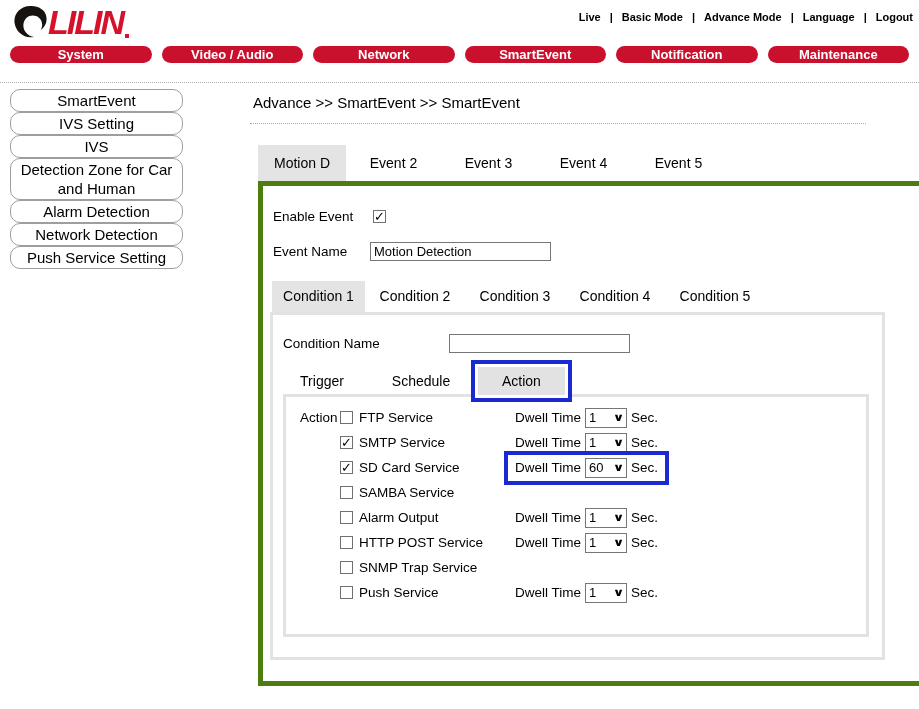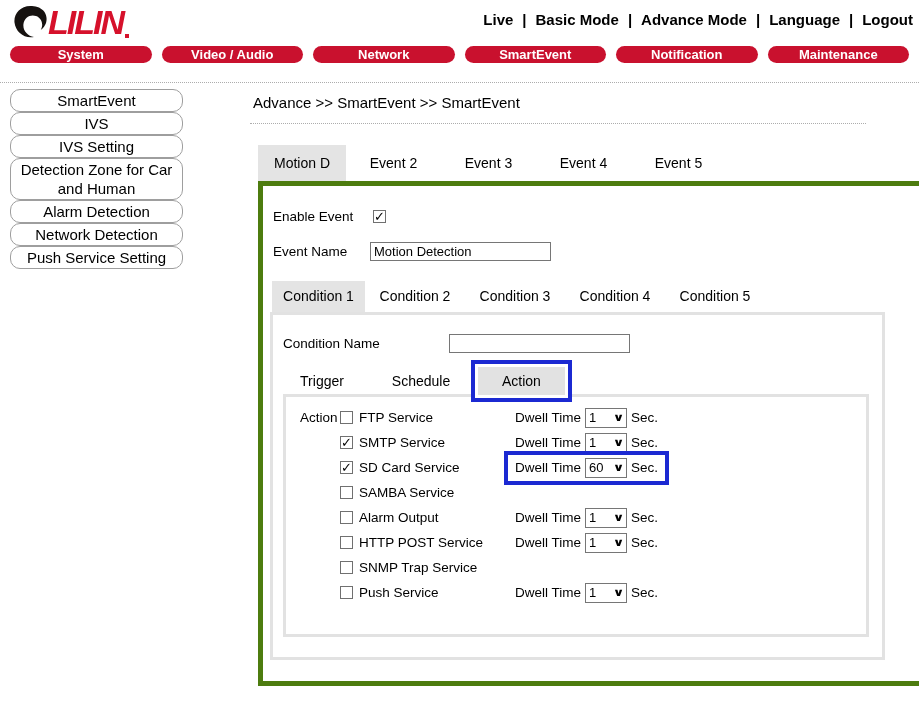--- a/index.html
+++ b/index.html
@@ -4,21 +4,21 @@
 <style>
   * { margin:0; padding:0; box-sizing:border-box; }
   body { background:#fff; font-family:"Liberation Sans","DejaVu Sans",sans-serif; color:#000; }
   #page { position:relative; width:919px; height:709px; background:#fff; overflow:hidden; }
 
   
   .logo { position:absolute; left:12px; top:2px; display:flex; align-items:flex-end; }
   .logo svg { display:block; margin-top:3px; }
   .logo-text { font-size:34px; font-weight:bold; font-style:italic; color:#D6112B; letter-spacing:-2px; line-height:38px; }
   .tm-dot { display:inline-block; width:4px; height:4px; background:#D6112B; margin-left:2px; margin-bottom:3px; }
-  .top-links { position:absolute; right:6px; top:11px; display:flex; align-items:center; gap:9px; font-size:15px; font-weight:bold; }
+  .top-links { position:absolute; right:6px; top:11px; display:flex; align-items:center; gap:9px; font-size:11px; font-weight:bold; }
   .top-links .lnk { cursor:pointer; }
   .top-links .sep { font-weight:bold; color:#000; }
 
   .navbar { position:absolute; left:0; top:46px; width:919px; display:flex; gap:10px; padding:0 10px; }
   .nav-btn { flex:1; height:17px; background:#C9112E; border-radius:9px; color:#fff; font-weight:bold; font-size:13px;
              display:flex; align-items:center; justify-content:center; cursor:pointer; }
 
   .dotted { border-top:1px dotted #ADADAD; height:0; position:absolute; }
   #divider-top { left:0; top:82px; width:919px; }
   #divider-bc  { left:250px; top:123px; width:616px; }
@@ -112,22 +112,22 @@
       <div class="nav-btn">Network</div>
       <div class="nav-btn">SmartEvent</div>
       <div class="nav-btn">Notification</div>
       <div class="nav-btn">Maintenance</div>
     </div>
 
   <div class="dotted" id="divider-top"></div>
 
   <div class="sidebar" id="sidebar">
       <div class="side-btn">SmartEvent</div>
+      <div class="side-btn">IVS Setting</div>
       <div class="side-btn">IVS</div>
-      <div class="side-btn">IVS Setting</div>
       <div class="side-btn">Detection Zone for Car and Human</div>
       <div class="side-btn">Alarm Detection</div>
       <div class="side-btn">Network Detection</div>
       <div class="side-btn">Push Service Setting</div>
     </div>
 
   <div class="breadcrumb">Advance &gt;&gt; SmartEvent &gt;&gt; SmartEvent</div>
   <div class="dotted" id="divider-bc"></div>
 
   <div class="event-tabs" id="event-tabs">

